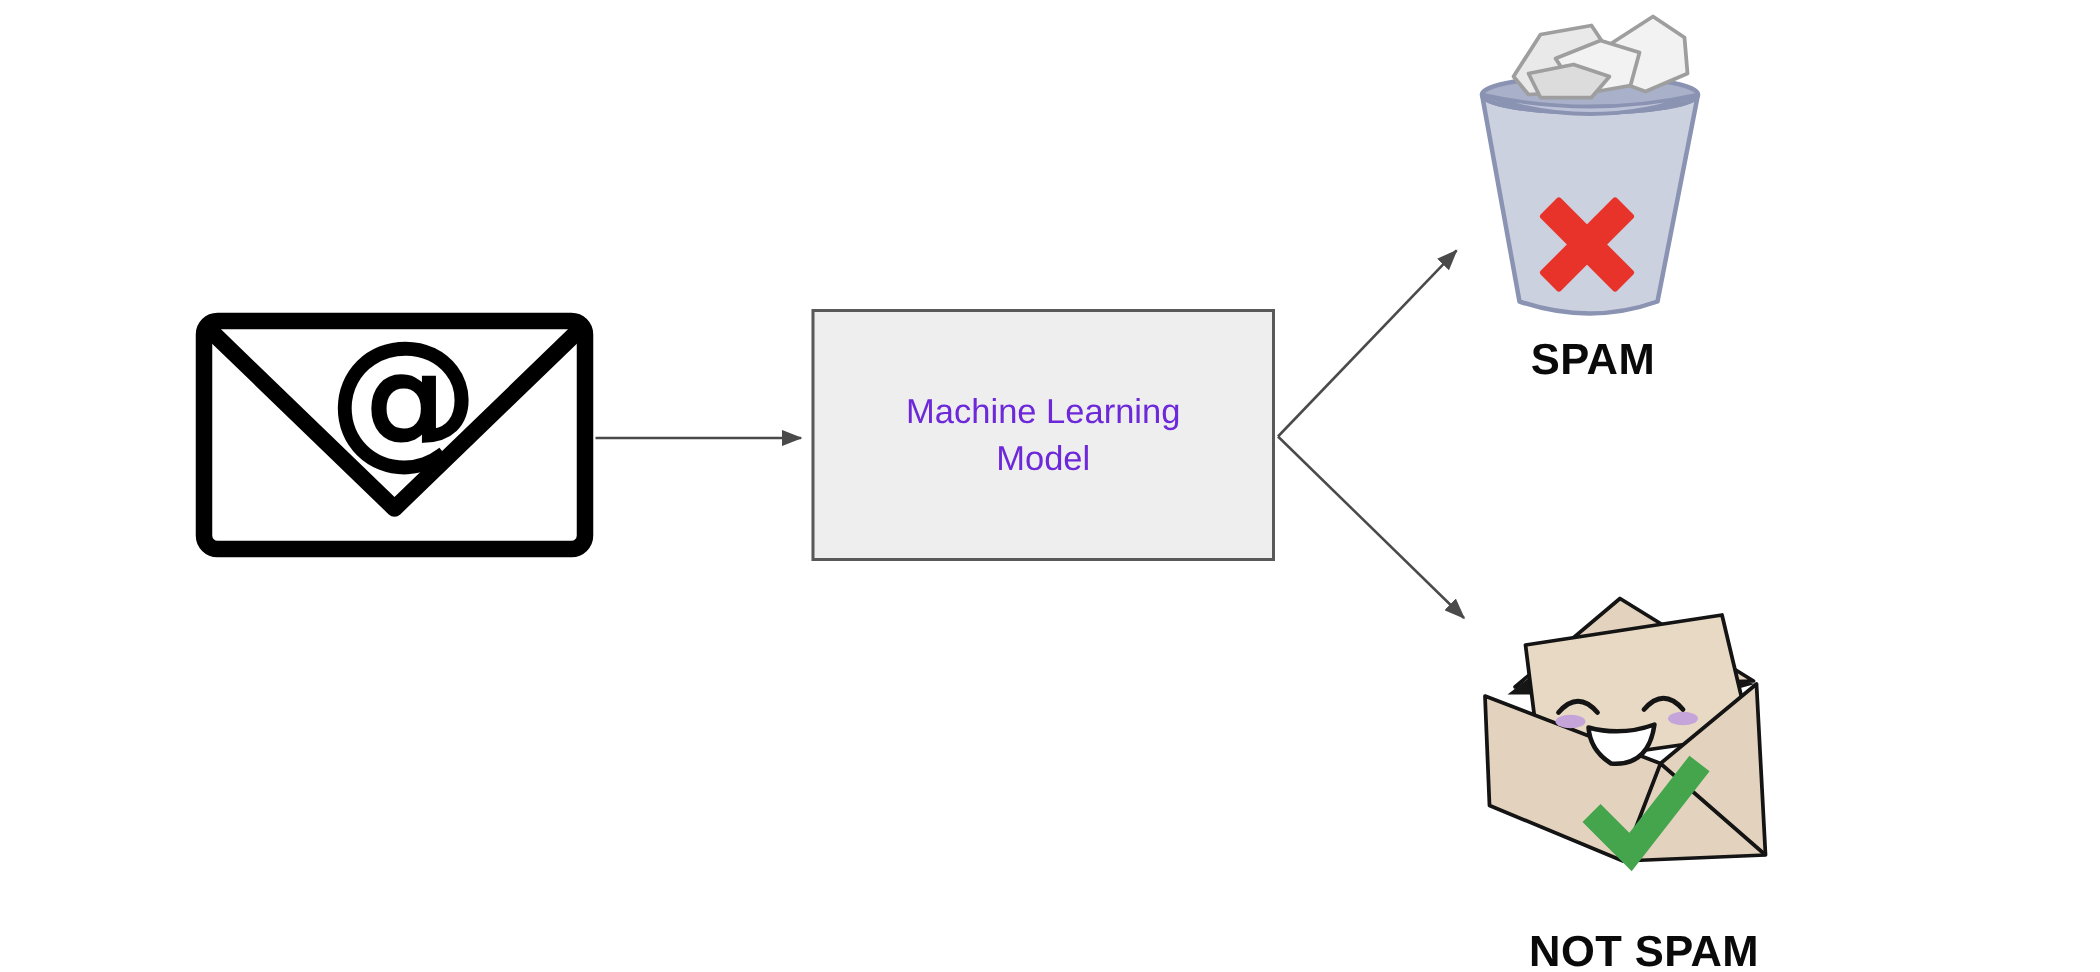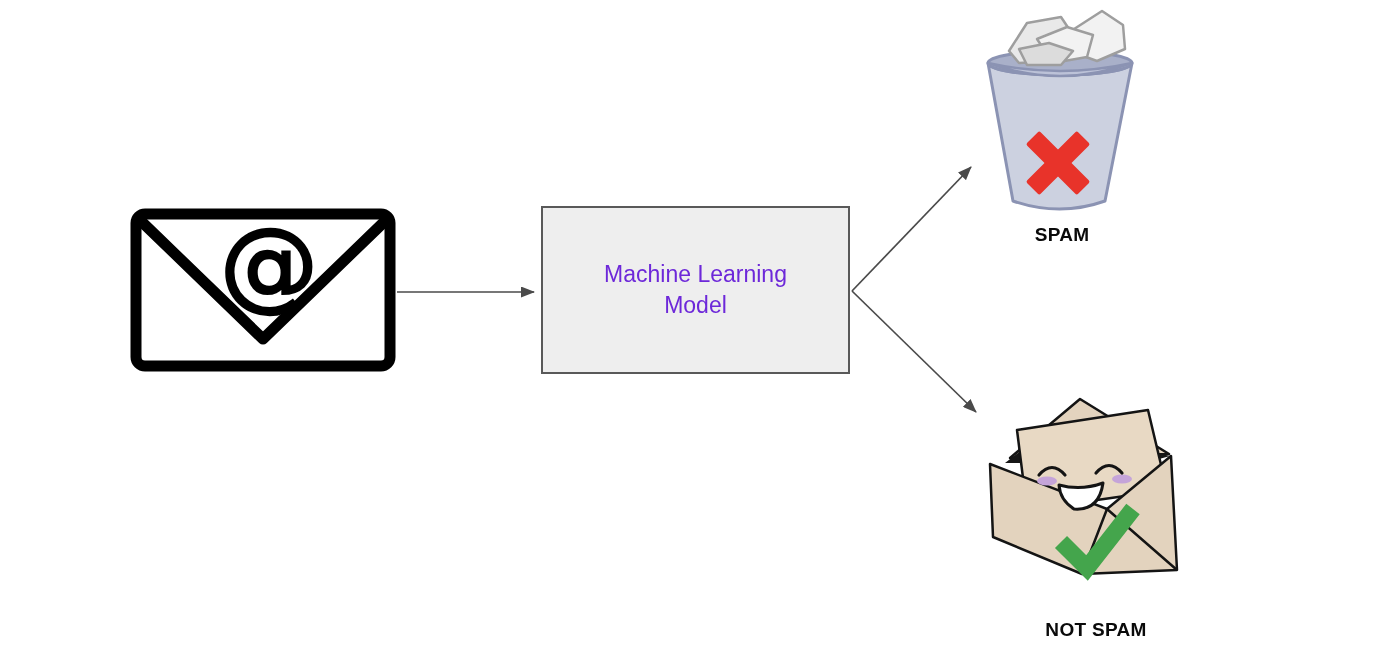--- a/index.html
+++ b/index.html
@@ -15,21 +15,21 @@
   .model-box{
     position:absolute;left:541px;top:206px;width:309px;height:168px;
     box-sizing:border-box;border:2px solid #595959;background:#eeeeee;
     display:flex;align-items:center;justify-content:center;
   }
   .model-box .label{
     width:210px;text-align:center;font-size:23px;line-height:31px;color:#161616;
   }
   .out-label{
     position:absolute;transform:translateX(-50%);
-    font-size:19px;font-weight:bold;color:#0a0a0a;letter-spacing:0.3px;white-space:nowrap;
+    font-size:29px;font-weight:bold;color:#0a0a0a;letter-spacing:0.3px;white-space:nowrap;
   }
   .spam-label{left:1062px;top:224px;}
   .not-spam-label{left:1096px;top:599px;}
 </style>
 </head>
 <body>
 
 <div class="canvas" style="background: rgb(255, 255, 255);">
 
   <svg class="layer" viewBox="0 0 1400 648">

